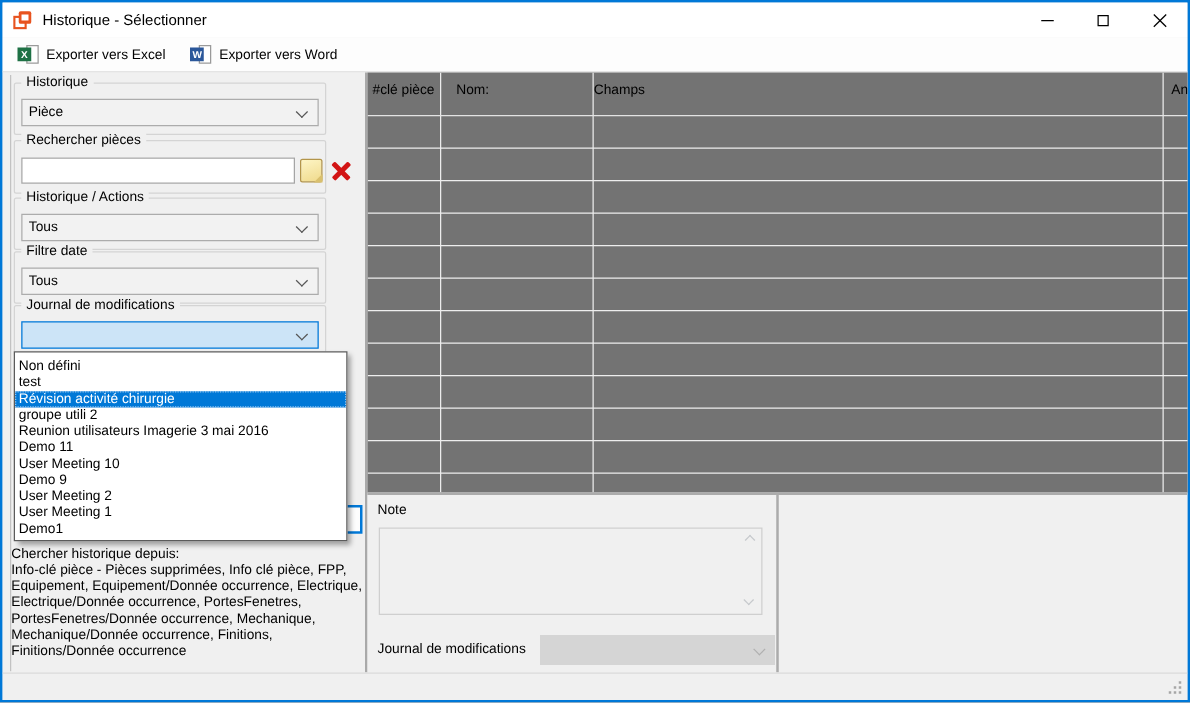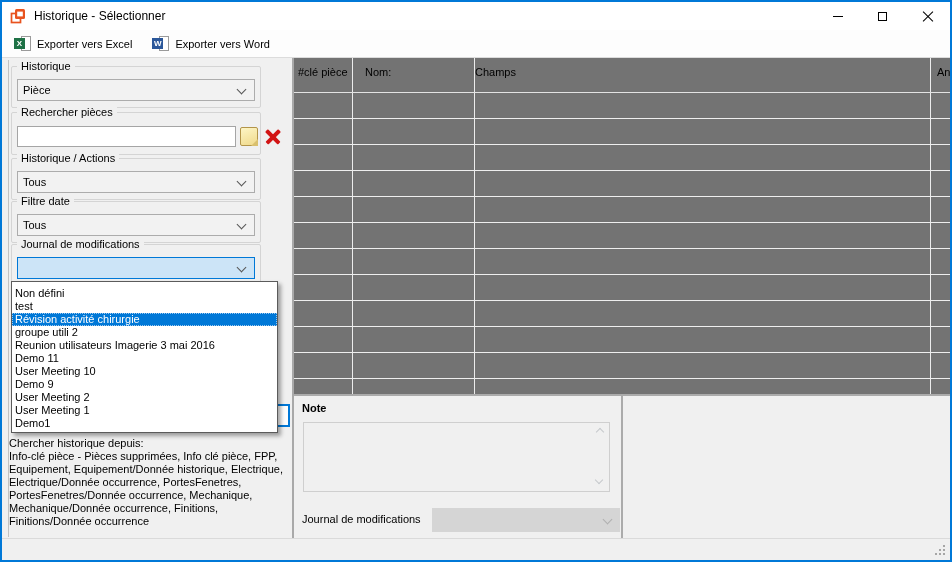--- a/index.html
+++ b/index.html
@@ -77,21 +77,21 @@
   
   .table { position: absolute; left: 292px; top: 0; width: 699px; height: 336px; background: #737373; overflow: hidden; }
   .th { position: absolute; top: 8px; white-space: nowrap; }
   .col-sep { position: absolute; top: 0; width: 1px; height: 336px; background: #ececec; }
   .head-line { position: absolute; left: 0; top: 34px; width: 656px; height: 1px; background: #e3e3e3; }
   .rows { position: absolute; left: 0; top: 35px; right: 0; bottom: 0; overflow: hidden; }
   .trow { height: 26px; border-bottom: 1px solid #eeeeee; }
 
   
   .bottom-left { position: absolute; left: 292px; top: 338px; width: 327px; height: 142px; background: #f0f0f0; }
-  .note-label { position: absolute; left: 8px; top: 6px; font-weight: bold; }
+  .note-label { position: absolute; left: 8px; top: 6px; }
   .note-area { position: absolute; left: 9px; top: 26px; width: 307px; height: 70px; background: #f0f0f0; border: 1px solid #cfcfcf; }
   .note-sb { position: absolute; right: 1px; top: 1px; bottom: 1px; width: 16px; background: #f0f0f0; }
   .chev-up, .chev-dn { width: 6px; height: 6px; margin: 0 auto; }
   .chev-up { margin-top: 5px; border-top: 1.4px solid #c6c9cc; border-left: 1.4px solid #c6c9cc; transform: rotate(45deg); }
   .chev-dn { position: absolute; bottom: 7px; left: 4px; border-bottom: 1.4px solid #c6c9cc; border-right: 1.4px solid #c6c9cc; transform: rotate(45deg); }
   .journal-label { position: absolute; left: 8px; top: 117px; }
   .combo-disabled { position: absolute; left: 138px; top: 112px; width: 188px; height: 24px; background: #d5d5d5; }
   .combo-disabled .chev { border-color: #b0b0b0; top: 8px; }
 
   
@@ -208,21 +208,21 @@
           <div class="dd-item">User Meeting 10</div>
           <div class="dd-item">Demo 9</div>
           <div class="dd-item">User Meeting 2</div>
           <div class="dd-item">User Meeting 1</div>
           <div class="dd-item">Demo1</div>
         </div>
 
       <div class="scope-title">Chercher historique depuis:</div>
       <div class="scope-lines">
           <div>Info-clé pièce - Pièces supprimées, Info clé pièce, FPP,</div>
-          <div>Equipement, Equipement/Donnée historique, Electrique,</div>
+          <div>Equipement, Equipement/Donnée occurrence, Electrique,</div>
           <div>Electrique/Donnée occurrence, PortesFenetres,</div>
           <div>PortesFenetres/Donnée occurrence, Mechanique,</div>
           <div>Mechanique/Donnée occurrence, Finitions,</div>
           <div>Finitions/Donnée occurrence</div>
         </div>
     </div>
 
     <div class="v-splitter"></div>
 
     <div class="table">

